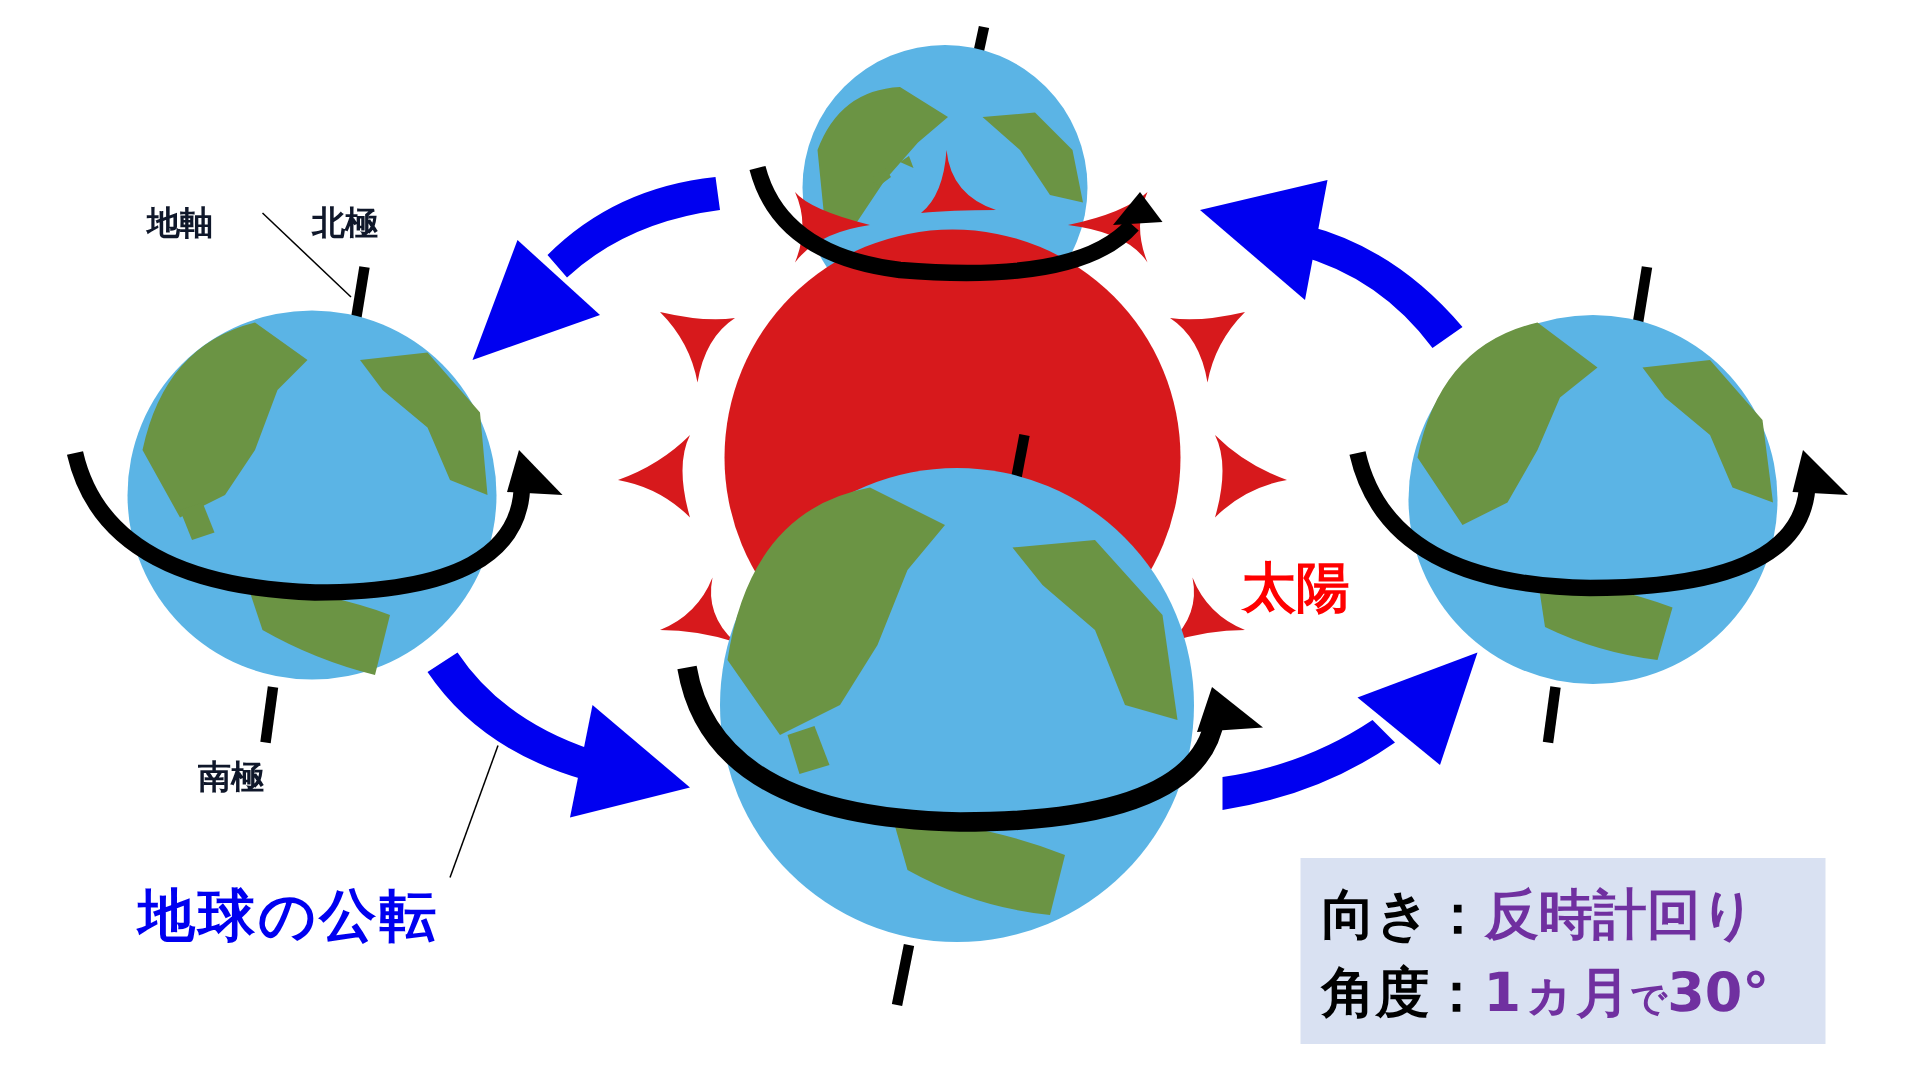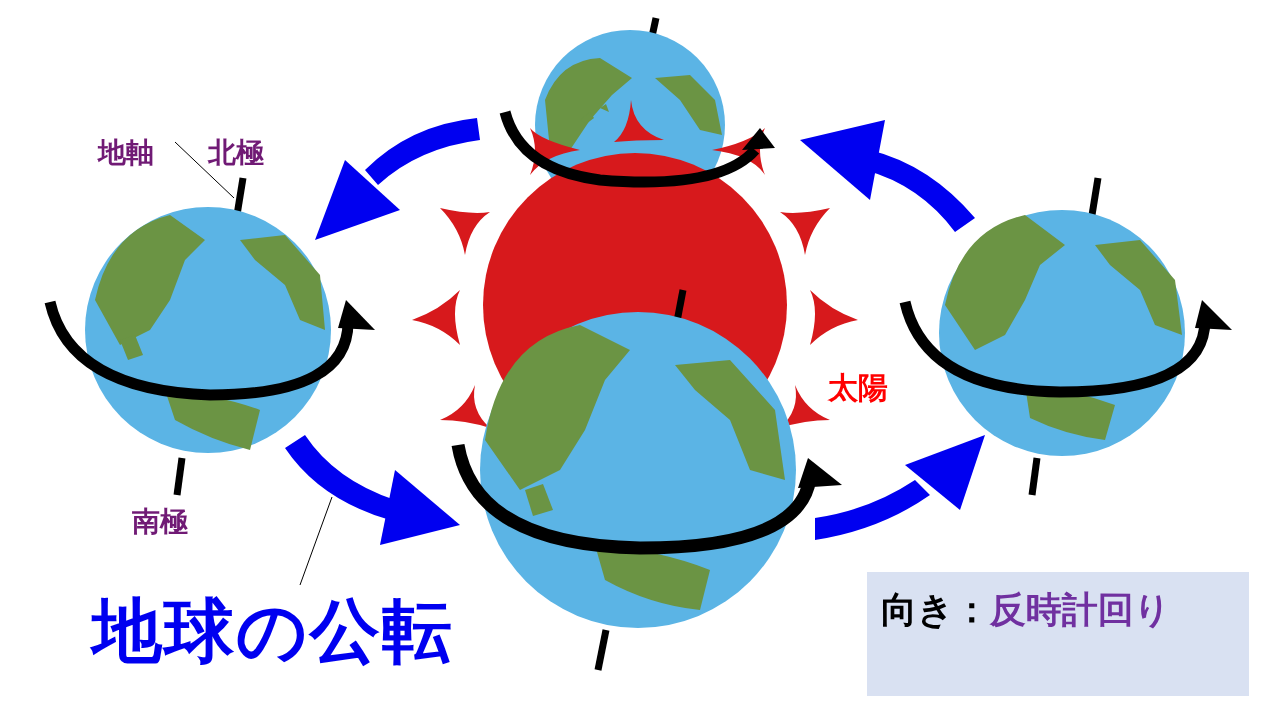--- a/index.html
+++ b/index.html
@@ -1,25 +1,25 @@
 <!DOCTYPE html>
 <html><head>
 <meta charset="utf-8">
 <style>
   html, body { margin:0; padding:0; }
   body { width:1280px; height:720px; background:#ffffff; position:relative; overflow:hidden; font-family:"DejaVu Sans", sans-serif; }
   svg.scene { position:absolute; left:0; top:0; }
   .lbl { position:absolute; font-weight:bold; white-space:nowrap; font-family:"DejaVu Sans", sans-serif; }
-  .lbl-black { color:#701a75; font-size:28px; }
+  .lbl-black { color:#0f172a; font-size:22px; }
   #lbl-axis { left:98px; top:134px; }
   #lbl-north { left:208px; top:134px;font-family:Liberation Mono, monospace; }
   #lbl-south { left:132px; top:503px; }
-  #lbl-sun { left:828px; top:368px; color:#ff0000; font-size:30px; }
-  #lbl-title { left:92px; top:585px; color:#0000f0; font-size:70px; letter-spacing:2px; }
-  #info-box { position:absolute; left:867px; top:572px; width:382px; height:124px; background:#d9e1f2; }
+  #lbl-sun { left:828px; top:368px; color:#ff0000; font-size:36px; }
+  #lbl-title { left:92px; top:585px; color:#0000f0; font-size:38px; letter-spacing:2px; }
+  #info-box { position:absolute; left:867px; top:572px; width:350px; height:124px; background:#d9e1f2; }
   .info-row { position:absolute; left:14px; font-weight:bold; font-size:36px; white-space:nowrap; }
   .info-row.r1 { top:14px; }
   .info-row.r2 { top:66px; }
   .k { color:#000; }
   .v { color:#7030a0; }
   .small { font-size:24px; color:#7030a0; }
 </style>
 </head>
 <body>
 
@@ -108,13 +108,16 @@
 <div class="lbl lbl-black" id="lbl-axis">地軸</div>
 <div class="lbl lbl-black" id="lbl-north">北極</div>
 <div class="lbl lbl-black" id="lbl-south">南極</div>
 <div class="lbl" id="lbl-sun">太陽</div>
 <div class="lbl" id="lbl-title">地球の公転</div>
 
 <div id="info-box">
   <div class="info-row r1">
     <span class="k">向き：</span><span class="v">反時計回り</span>
   </div>
+  <div class="info-row r2">
+    <span class="k">角度：</span><span class="v">1ヵ月</span><span class="small">で</span><span class="v">30°</span>
+  </div>
 </div>
 
 </body></html>

